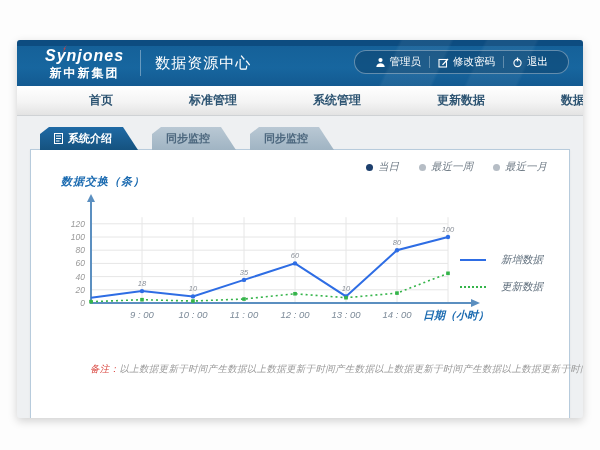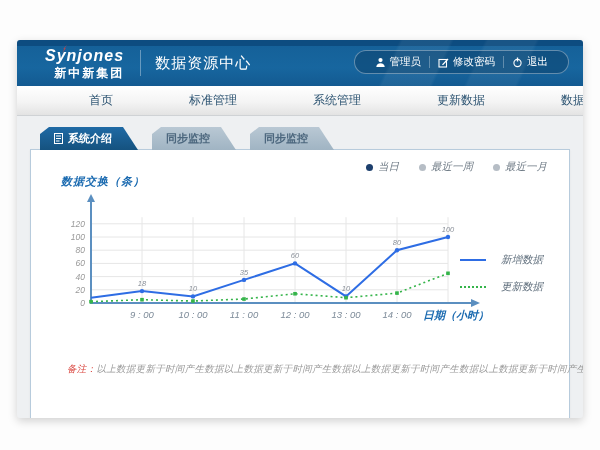--- a/index.html
+++ b/index.html
@@ -9,33 +9,33 @@
     border-radius:3px;box-shadow:0 3px 10px rgba(0,0,0,0.18);overflow:hidden;}
 
   
   .header{position:relative;height:46px;background:linear-gradient(180deg,#0d4c80 0%,#0d4c80 12%,#156199 13%,#17669f 60%,#135a91 100%);display:flex;align-items:center;}
   .header:after{content:"";position:absolute;right:0;top:0;width:320px;height:100%;
     background:linear-gradient(115deg,transparent 40%,rgba(255,255,255,0.06) 41%,rgba(255,255,255,0.06) 55%,transparent 56%,transparent 65%,rgba(255,255,255,0.05) 66%,rgba(255,255,255,0.05) 80%,transparent 81%);pointer-events:none;}
   .logo{position:relative;margin-left:28px;line-height:1;color:#fff;text-align:center;}
   .logo-en{font-size:16px;font-weight:bold;font-style:italic;letter-spacing:1px;display:block;}
   .logo-accent{position:absolute;left:17px;top:-3px;width:5px;height:9px;background:#e2413d;
     clip-path:polygon(100% 0,20% 55%,55% 45%,0 100%,80% 40%,45% 50%);}
-  .logo-cn{font-size:12px;font-weight:bold;letter-spacing:2px;display:block;margin-top:3px;text-align:right;}
+  .logo-cn{font-size:12px;font-weight:bold;letter-spacing:2px;display:block;margin-top:3px;}
   .header-divider{width:1px;height:26px;background:rgba(255,255,255,0.35);margin:0 14px 0 16px;}
   .app-title{color:#fff;font-size:15px;letter-spacing:1px;font-weight:normal;text-align:right;}
   .user-pill{position:absolute;right:14px;top:10px;height:22px;display:flex;align-items:center;
     background:rgba(10,60,100,0.45);border:1px solid rgba(255,255,255,0.35);border-radius:12px;padding:0 12px;}
   .user-item{display:flex;align-items:center;gap:4px;color:#fff;font-size:10.5px;cursor:pointer;padding:0 8px;}
   .user-item svg{display:block;}
   .user-sep{width:1px;height:12px;background:rgba(255,255,255,0.3);}
 
   
   .nav{height:29px;background:linear-gradient(180deg,#ffffff 0%,#f4f4f4 55%,#e3e3e3 100%);
     border-bottom:1px solid #cfd2d5;display:flex;align-items:center;padding-left:34px;}
-  .nav-item{font-size:12px;font-weight:normal;color:#2d5472;padding:0 38px;cursor:pointer;white-space:nowrap;}
+  .nav-item{font-size:12px;font-weight:bold;color:#2d5472;padding:0 38px;cursor:pointer;white-space:nowrap;}
   .nav-sep{width:1px;height:14px;background:#c3c8cc;}
 
   
   .content{position:relative;padding:11px 13px 0 13px;}
   .tabs{display:flex;align-items:flex-end;height:23px;padding-left:10px;position:relative;z-index:2;gap:26px;}
   .tab{height:23px;display:flex;align-items:center;gap:5px;font-size:11px;font-weight:bold;
     padding:0 26px 0 14px;margin-right:-12px;cursor:pointer;
     clip-path:polygon(0 100%,0 7px,9px 0,calc(100% - 15px) 0,100% 100%);}
   .tab.active{background:linear-gradient(180deg,#1f6aa5,#15527f);color:#fff;z-index:3;}
   .tab.inactive{background:linear-gradient(180deg,#b9c8d4,#a0b4c3);color:#4c677e;z-index:1;}
@@ -52,21 +52,21 @@
 
   .ylabel{font-size:11px;font-weight:bold;color:#1a6ab0;margin:14px 0 0 6px;letter-spacing:1px;}
   .chart-wrap{position:relative;margin-top:2px;}
   .legend{position:absolute;right:2px;top:62px;display:flex;flex-direction:column;gap:13px;}
   .legend-item{display:flex;align-items:center;gap:15px;}
   .legend-line{width:26px;height:0;border-top:2px solid #2e6de4;}
   .legend-line.dotted{border-top:2px dotted #35b44a;}
   .legend-label{font-size:10.5px;color:#5f6e7c;}
 
   .note{margin:26px 0 0 12px;font-size:9.5px;color:#9a9a9a;letter-spacing:0.3px;white-space:nowrap;}
-  .note .note-prefix{color:#d9433c;}
+  .note .note-prefix{color:#d9433c;margin-left:23px;}
 </style>
 </head>
 <body>
 
 <div class="page">
   <div class="window">
 
     <div class="header">
       <div class="logo">
         <span class="logo-accent"></span>

